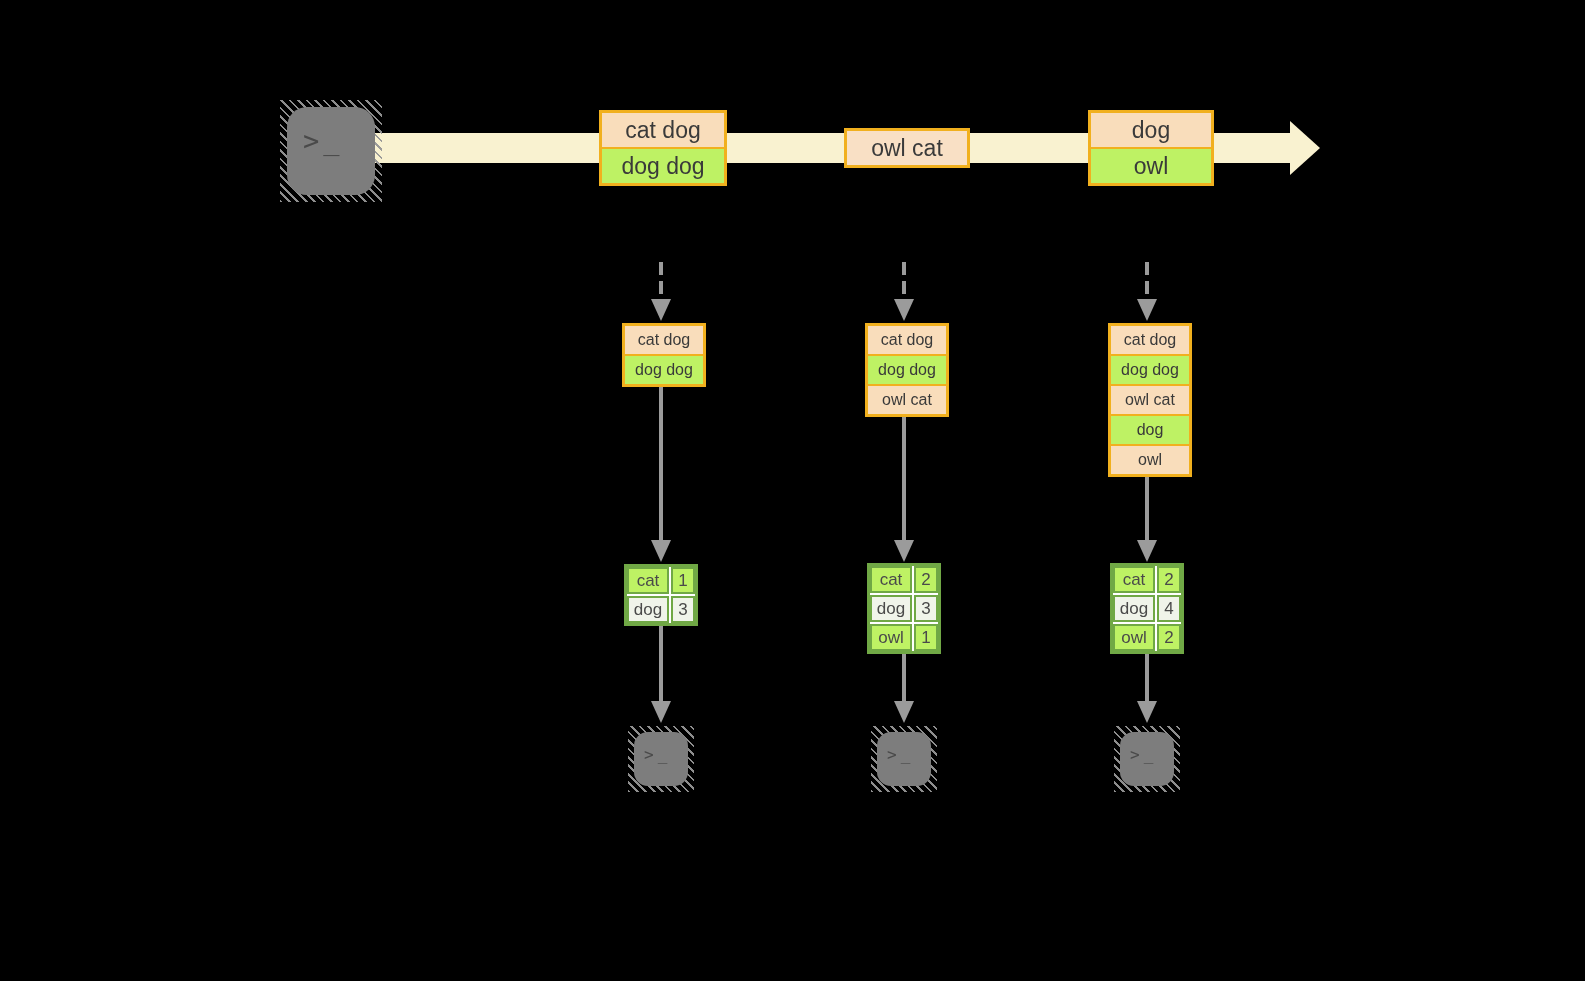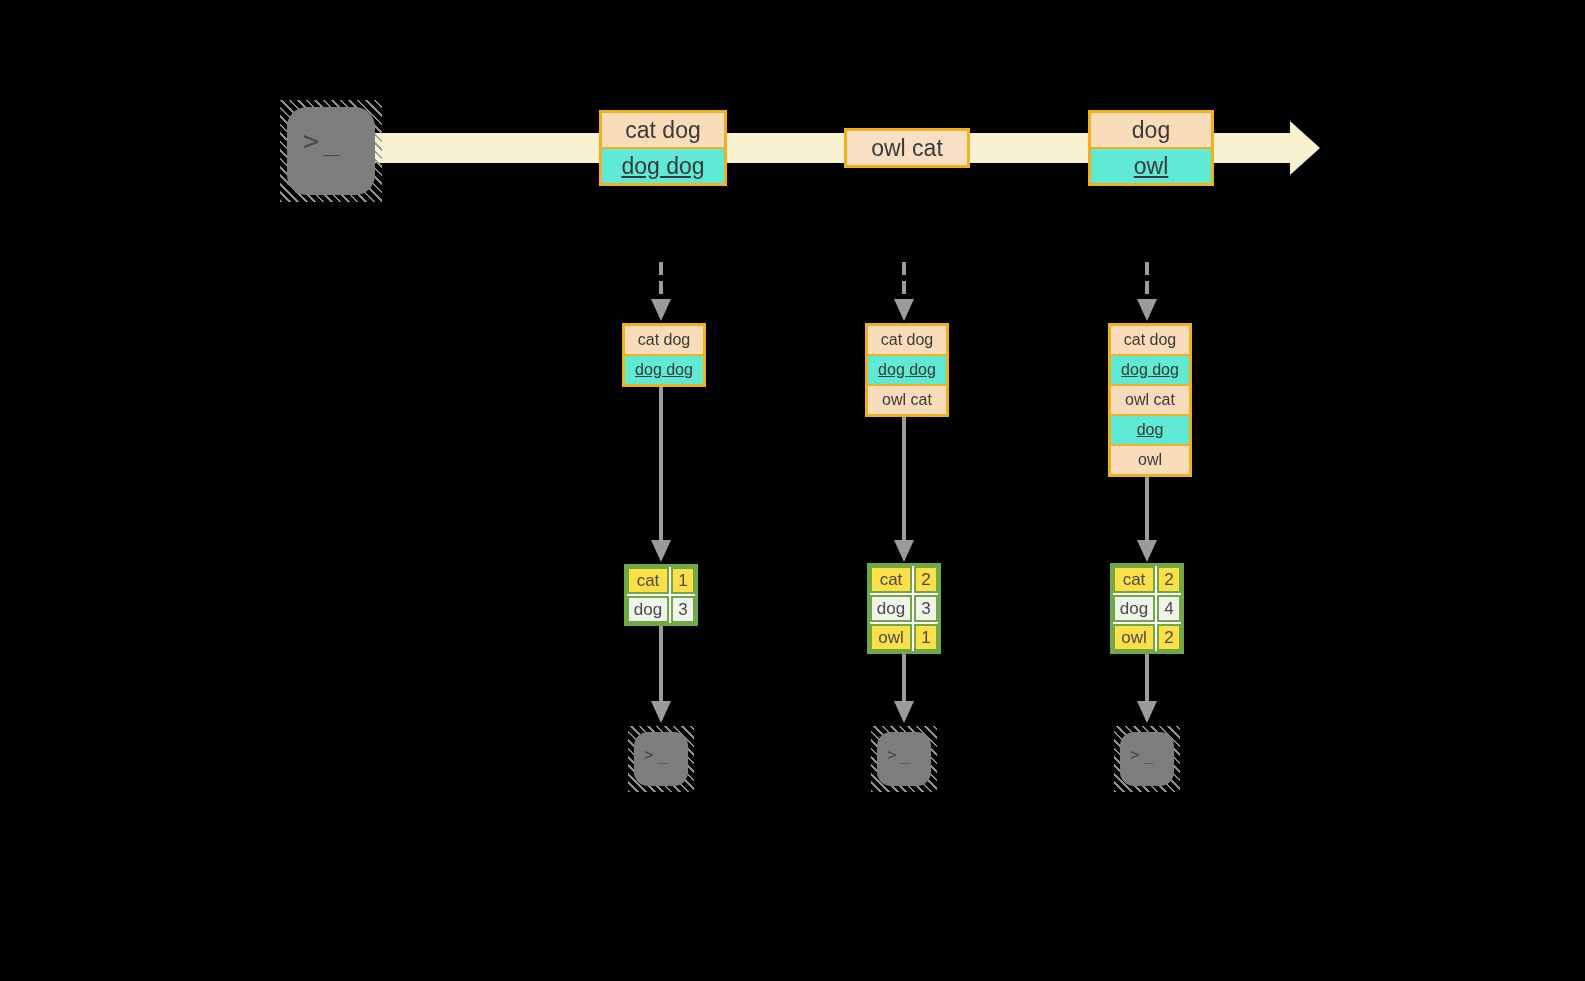--- a/index.html
+++ b/index.html
@@ -22,36 +22,36 @@
   .term-sm .term-body{inset:6px;border-radius:14px;font-size:16px;padding:13px 0 0 10px;}
   .us{margin-left:4px;}
   
   .obox{position:absolute;border:3px solid #f1b01e;z-index:3;background:#f1b01e;}
   .orow{display:flex;align-items:center;justify-content:center;color:#3a3a3a;}
   .orow + .orow{border-top:2px solid #f1b01e;}
   .stream-box .orow{height:34px;font-size:23px;}
   .acc-box .orow{height:28px;font-size:16px;}
   .peach{background:#f9ddbb;}
   .peach2{background:#f9e0c5;}
-  .cream{background:#5eead4;text-decoration:underline;}
+  .cream{background:#bef264;}
   
   .shaft,.dash{position:absolute;width:4px;background:#9b9b9b;z-index:1;}
   .ahead{position:absolute;width:0;height:0;z-index:1;
     border-left:10px solid transparent;border-right:10px solid transparent;border-top:22px solid #9b9b9b;}
   
   .query-box{position:absolute;left:694px;top:461px;width:415px;height:42px;background:#ffffff;z-index:2;
     display:flex;align-items:center;justify-content:center;font-size:31px;color:#2b2b2b;}
   .query-line{position:absolute;left:206px;top:0;width:4px;height:42px;background:#d6d6d6;}
   .query-box span{position:relative;}
   
   .gtable{position:absolute;display:grid;grid-template-columns:42px 24px;gap:2px;
     background:#ffffff;border:3px solid #70a845;z-index:3;}
   .gcell{height:27px;border:2px solid #70a845;box-sizing:border-box;
     display:flex;align-items:center;justify-content:center;font-size:17px;color:#4a4a4a;}
-  .godd{background:#fde047;}
+  .godd{background:#bef264;}
   .geven{background:#f0f4ea;}
 </style>
 </head>
 <body>
 
 <div class="stage">
 
   <div class="stream-band"></div>
   <div class="stream-head"></div>
 

